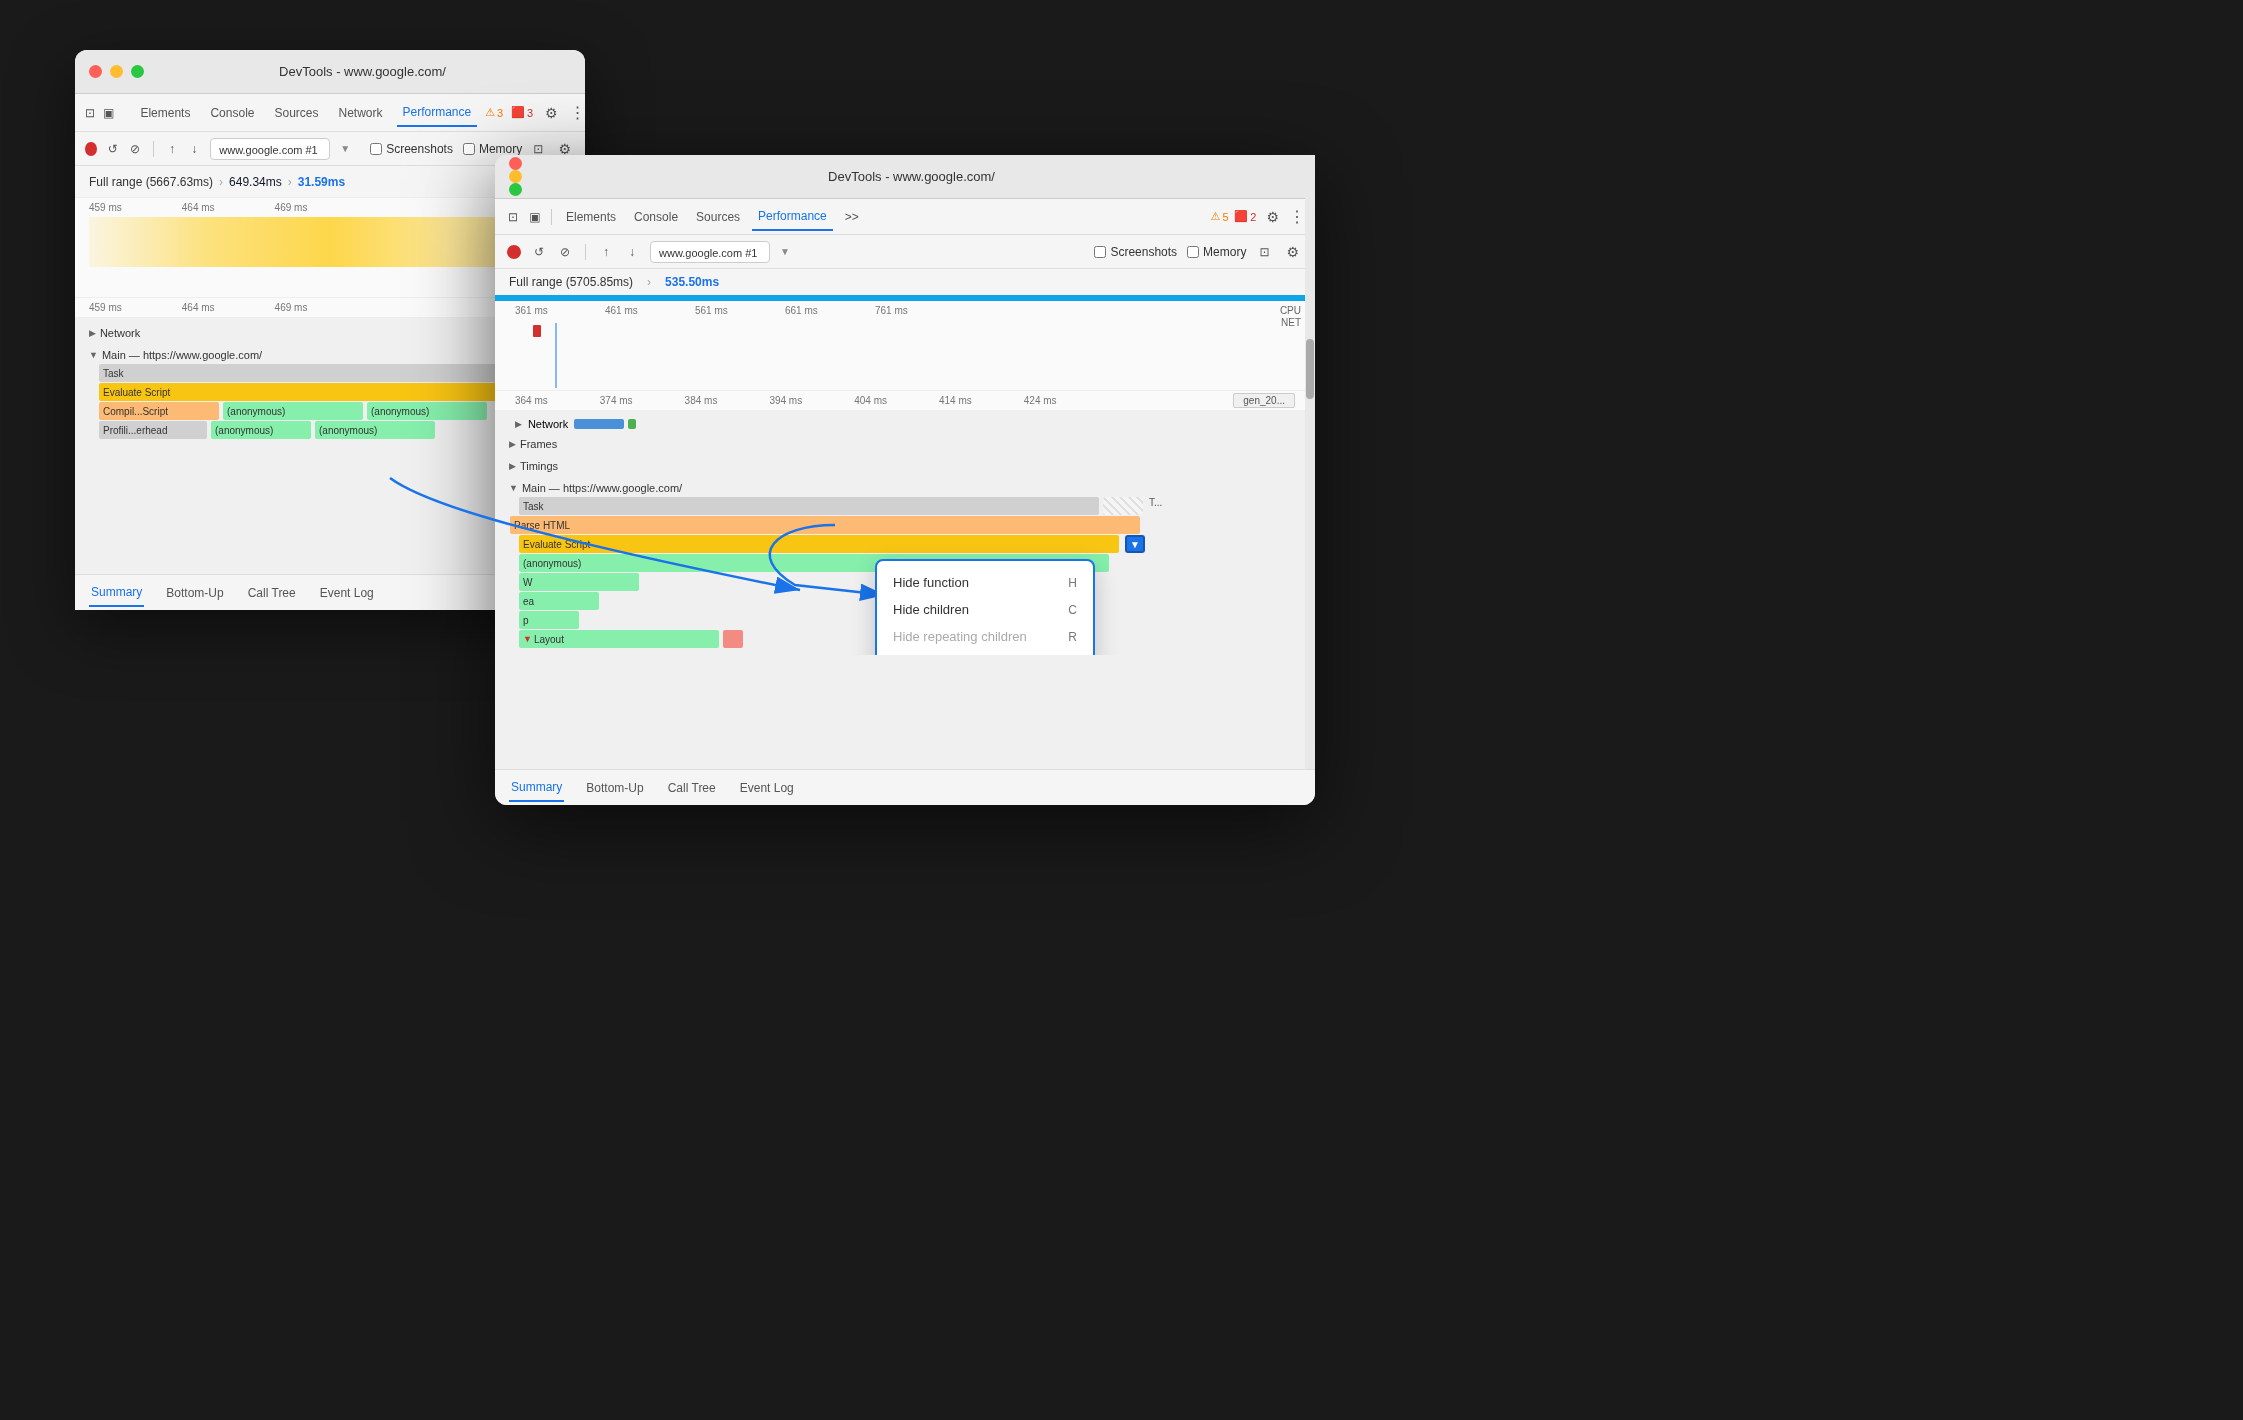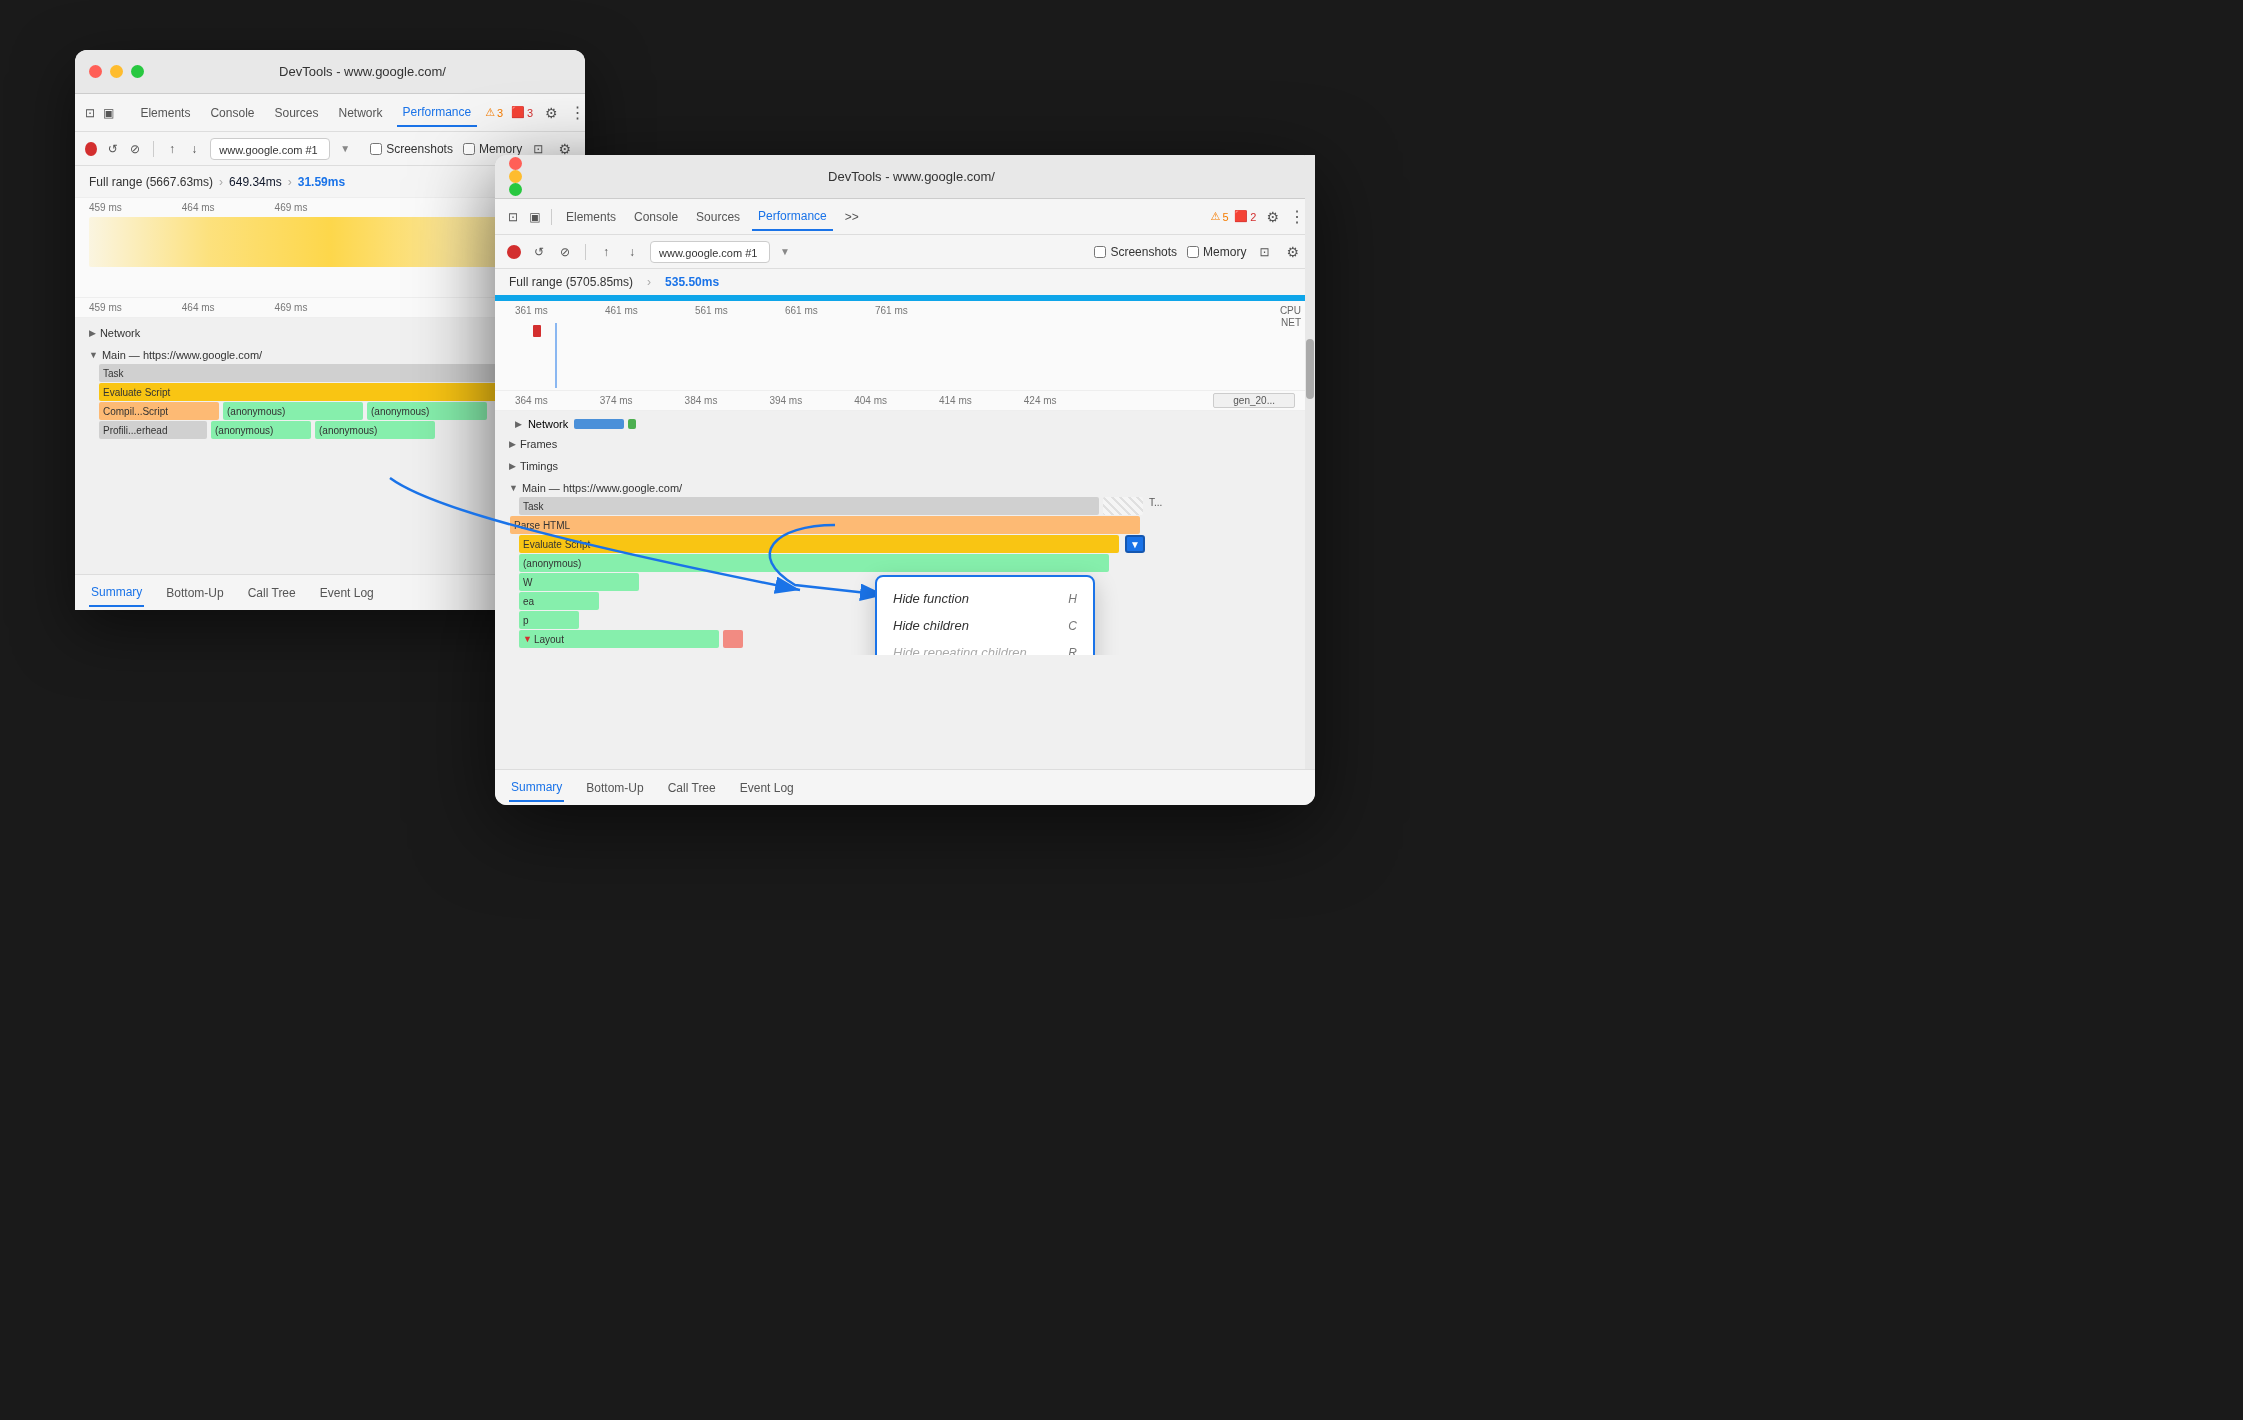--- a/index.html
+++ b/index.html
@@ -452,21 +452,21 @@
     .net-bar { height: 10px; border-radius: 2px; }
     .net-bar-blue { background: #4a90d9; }
     .net-bar-green { background: #4caf50; }
 
     .gen-label {
       position: absolute;
       right: 20px;
       font-size: 10px;
       color: #555;
       background: #f0f0f0;
-      padding: 1px 19px;
+      padding: 1px 9px;
       border-radius: 2px;
       border: 1px solid #ccc;
     }
   </style>
 </head>
 <body>
 
 <div class="window-back">
   <div class="titlebar">
     <div class="dots">
@@ -759,21 +759,21 @@
 
       <div class="fc-row" style="margin-left:10px;">
         <div class="fc-bar fc-bar-purple" style="width:200px; display:flex; align-items:center;">
           <span style="font-size:9px; color:#d32f2f; margin-right:2px;">▼</span>
           <span>Layout</span>
         </div>
         <div class="fc-bar fc-bar-red" style="width:20px; margin-left:2px;"></div>
       </div>
     </div>
 
-    <div class="context-menu" style="left:380px; top:164px;font-style:italic;">
+    <div class="context-menu" style="left:380px; top:148px;">
       <div class="ctx-item">
         <span>Hide function</span>
         <span class="ctx-key">H</span>
       </div>
       <div class="ctx-item">
         <span>Hide children</span>
         <span class="ctx-key">C</span>
       </div>
       <div class="ctx-item disabled">
         <span>Hide repeating children</span>

